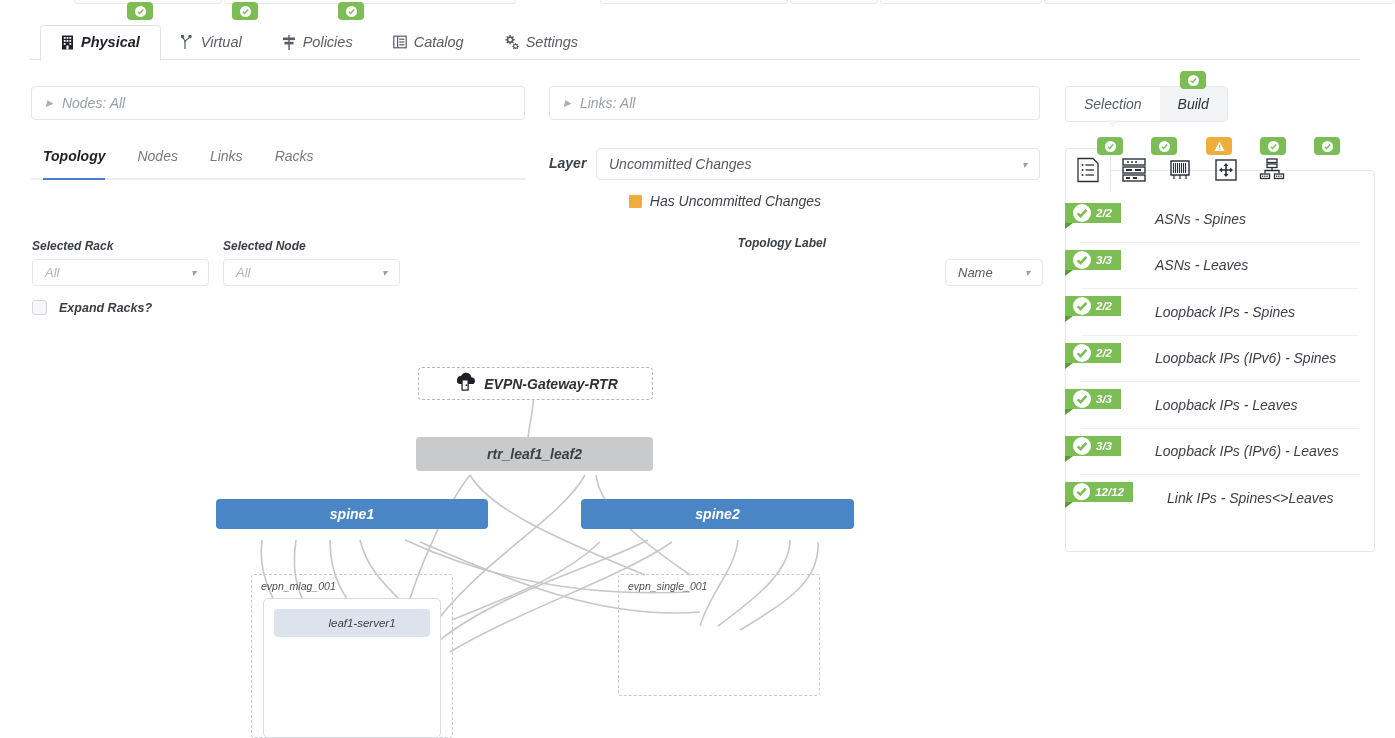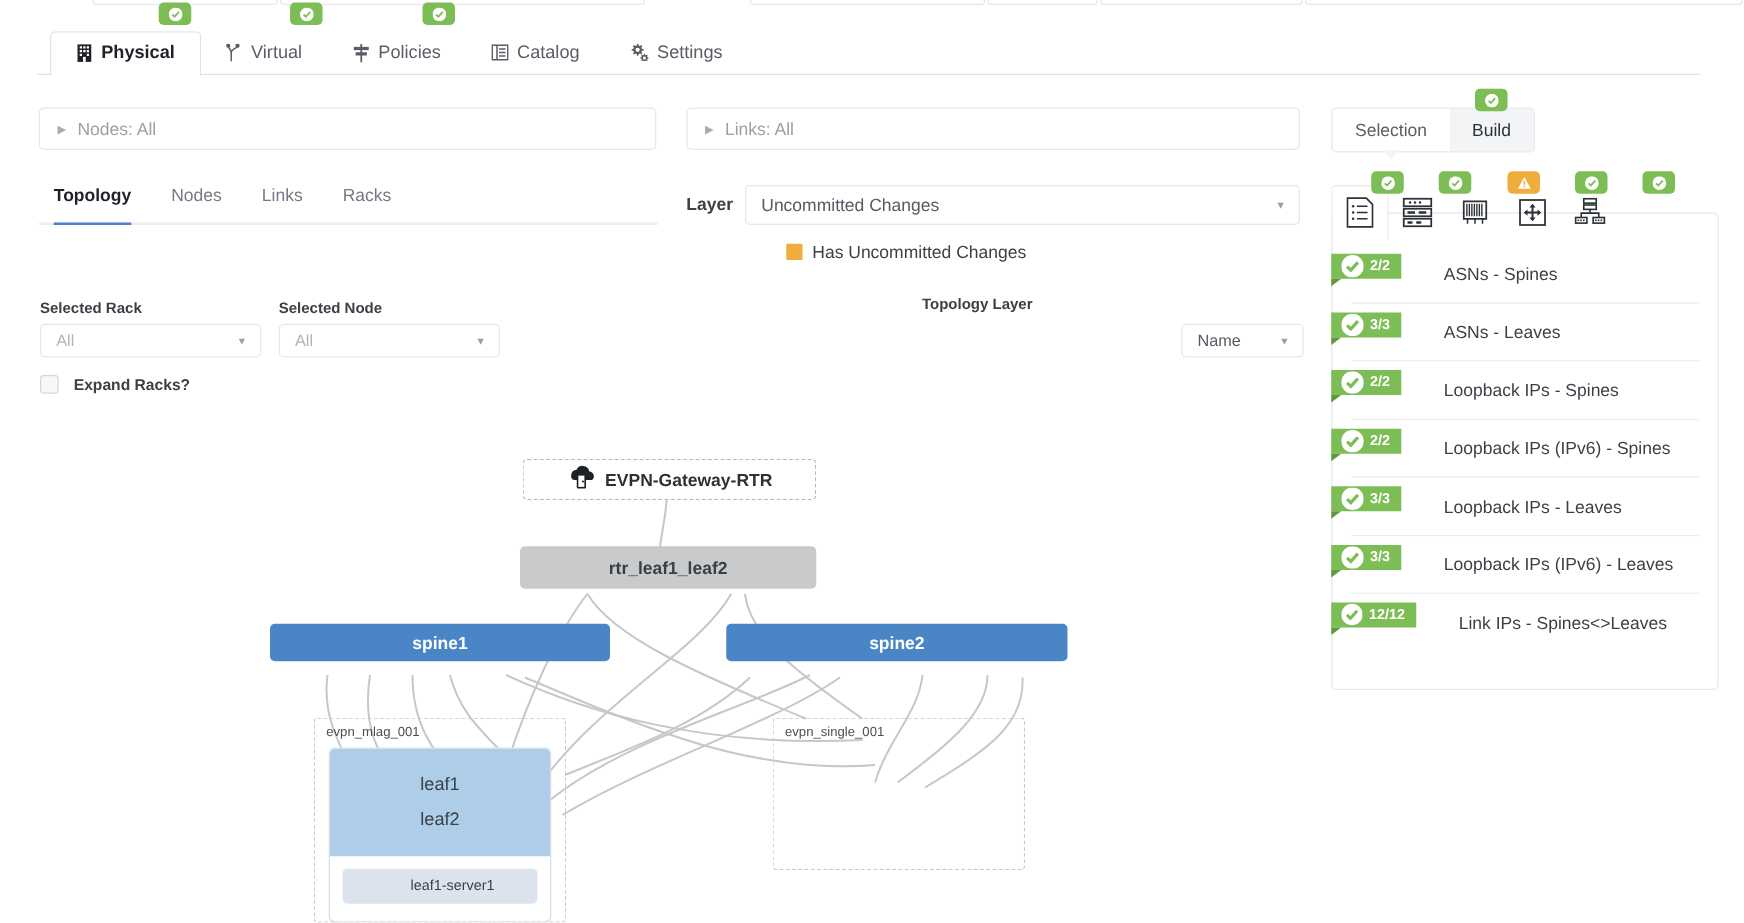--- a/index.html
+++ b/index.html
@@ -4,21 +4,21 @@
 <style>
   * { box-sizing: border-box; }
   html, body {
     margin: 0; padding: 0;
     width: 1395px; height: 738px;
     background: #ffffff;
     font-family: "Liberation Sans", sans-serif;
     color: #3b3f46;
     overflow: hidden;
   }
-  .root { position: relative; width: 1184px; height: 738px; }
+  .root { position: relative; width: 1184px; height: 738px; font-style: italic; }
 
   
   .topcut { position: absolute; top: -6px; height: 10px; border: 1px solid #e6e8ec; background:#fff; border-radius:3px; }
 
   
   .tabbar {
     position: absolute; left: 30px; top: 18px; width: 1330px; height: 42px;
     border-bottom: 1px solid #dfe2e7;
   }
   .tabs { display: flex; align-items: flex-end; height: 42px; padding-left: 10px; }
@@ -246,21 +246,21 @@
   <div class="select" style="left:596px; top:148px; width:444px; height:32px;">
     <span>Uncommitted Changes</span>
     <span class="arrow">▾</span>
   </div>
 
   <div class="legend">
     <span class="sw"></span>
     <span>Has Uncommitted Changes</span>
   </div>
 
-  <div class="toplabel-cap">Topology Layer</div>
+  <div class="toplabel-cap">Topology Label</div>
   <div class="select" style="left:945px; top:259px; width:98px; height:27px; font-size:13px;">
     <span>Name</span>
     <span class="arrow">▾</span>
   </div>
 
   <div class="field-cap" style="left:32px; top:239px;">Selected Rack</div>
   <div class="select ph" style="left:32px; top:259px; width:177px; height:27px; font-size:13px;">
     <span>All</span>
     <span class="arrow">▾</span>
   </div>
@@ -530,24 +530,20 @@
     <div class="node spine" style="left:216px; top:499px; width:272px; height:30px; top:169px;">
       <span>spine1</span>
     </div>
     <div class="node spine" style="left:581px; top:169px; width:273px; height:30px;">
       <span>spine2</span>
     </div>
 
     <div class="rackbox" style="left:251px; top:244px; width:202px; height:164px;"></div>
     <div class="rackcap" style="left:261px; top:250px;">evpn_mlag_001</div>
     <div class="leafgroup" style="left:263px; top:268px; width:178px; height:140px;">
-      <div class="leafhdr" style="height:86px;">
-        <div>leaf1</div>
-        <div>leaf2</div>
-      </div>
       <div style="padding:10px 10px 0 10px;">
         <div class="server" style="height:28px;padding-left:20px;">leaf1-server1</div>
       </div>
     </div>
 
     <div class="rackbox" style="left:618px; top:244px; width:202px; height:122px;"></div>
     <div class="rackcap" style="left:628px; top:250px;">evpn_single_001</div>
 
   </div>
 </div>

